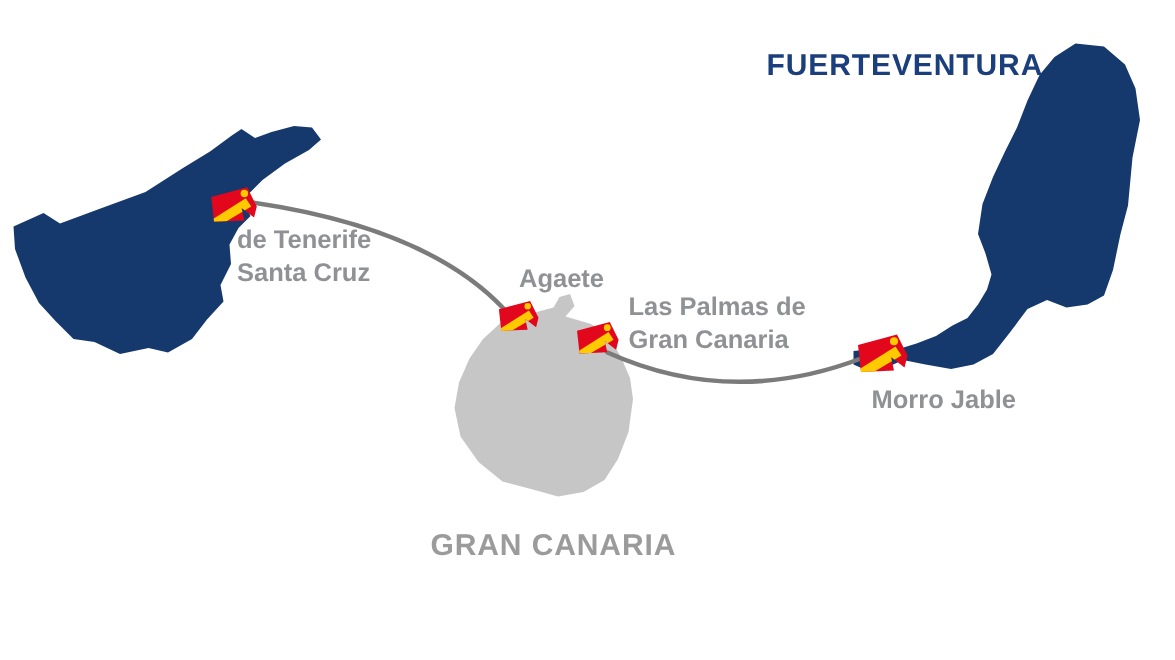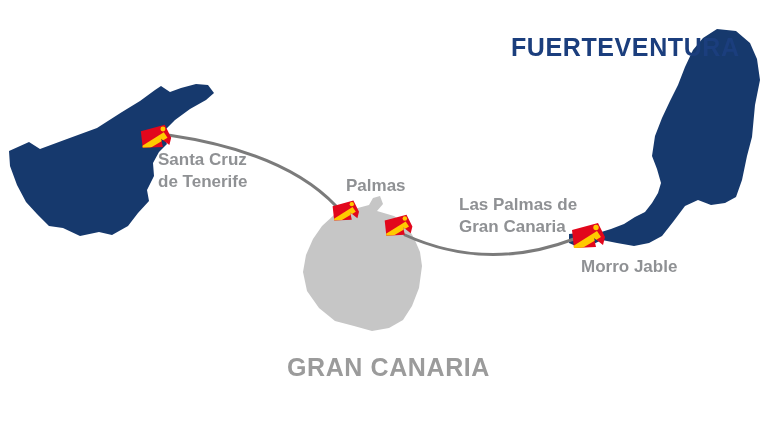--- a/index.html
+++ b/index.html
@@ -11,21 +11,21 @@
     overflow:hidden;
   }
   .map-svg{position:absolute;left:0;top:0;}
   .island-navy{fill:var(--island-navy,#16396d);}
   .island-gray{fill:var(--island-gray,#c6c6c6);}
   .route{stroke:var(--route-gray,#7b7b7b);stroke-width:3;fill:none;stroke-linecap:round;}
   .flag-red{fill:var(--flag-red,#e2071c);}
   .flag-yellow{fill:var(--flag-yellow,#ffca00);}
   .island-label{
     position:absolute;
-    font-size:25px;font-weight:bold;letter-spacing:0.6px;
+    font-size:20px;font-weight:bold;letter-spacing:0.6px;
     color:var(--navy-text,#1b3e7d);
     white-space:nowrap;
   }
   .island-label.gray{color:var(--gray-label,#9b9b9b);}
   .port-label{
     position:absolute;
     font-size:17px;font-weight:bold;line-height:22px;
     color:var(--gray-text,#8f9194);
     white-space:nowrap;
   }
@@ -75,27 +75,27 @@
       <g>
           <use href="#armas-flag"></use>
         </g>
     </g>
   </svg>
 
   <div class="island-label" style="left:511px;top:33px;">FUERTEVENTURA</div>
   <div class="island-label gray" style="left:287px;top:353px;">GRAN CANARIA</div>
 
   <div class="port-label" style="left:158px;top:149px;">
+    <div>de Tenerife</div>
     <div>Santa Cruz</div>
-    <div>de Tenerife</div>
   </div>
   <div class="port-label" style="left:346px;top:175px;">
-    <div>Palmas</div>
+    <div>Agaete</div>
   </div>
-  <div class="port-label" style="left:419px;top:194px;margin-left:40px;">
+  <div class="port-label" style="left:419px;top:194px;">
     <div>Las Palmas de</div>
     <div>Gran Canaria</div>
   </div>
   <div class="port-label" style="left:581px;top:256px;text-align:right;">
     <div>Morro Jable</div>
   </div>
 
 </div>
 
 </body></html>

